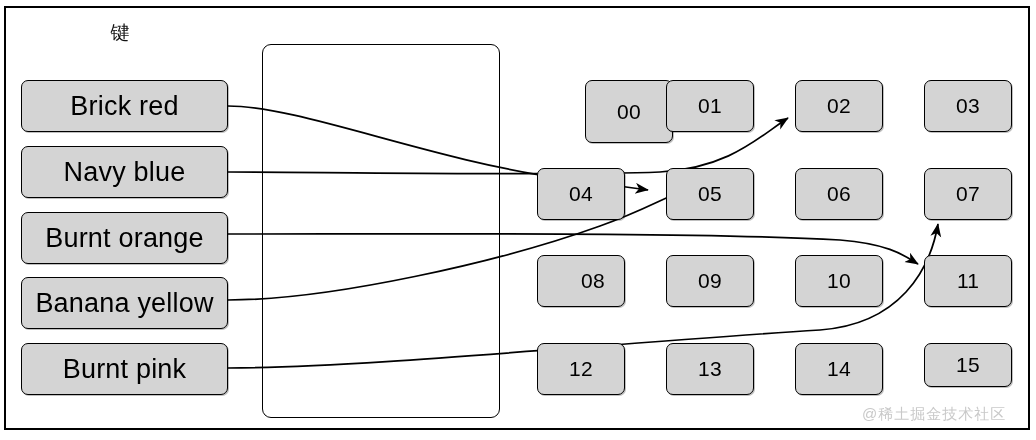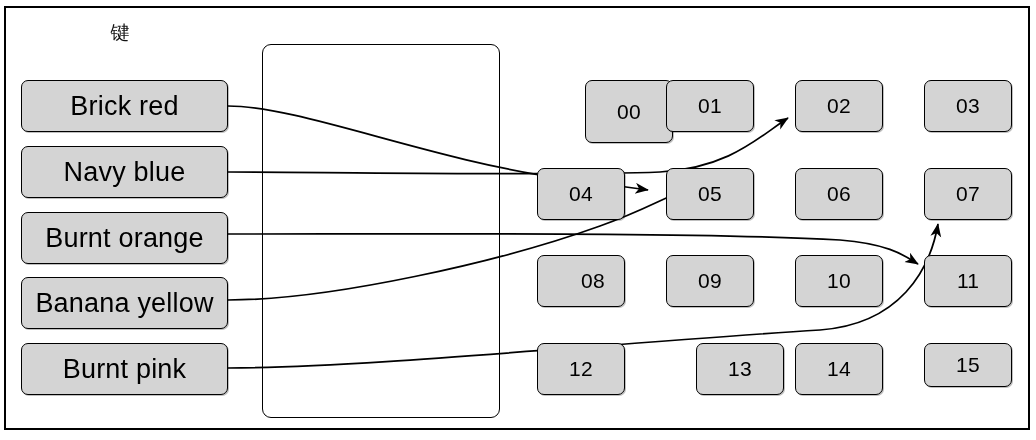--- a/index.html
+++ b/index.html
@@ -62,19 +62,20 @@
       <div class="node bucket-node" style="left: 924px; top: 80px; width: 88px; height: 52px;">03</div>
       <div class="node bucket-node" style="left: 537px; top: 168px; width: 88px; height: 52px;">04</div>
       <div class="node bucket-node" style="left: 666px; top: 168px; width: 88px; height: 52px;">05</div>
       <div class="node bucket-node" style="left: 795px; top: 168px; width: 88px; height: 52px;">06</div>
       <div class="node bucket-node" style="left: 924px; top: 168px; width: 88px; height: 52px;">07</div>
       <div class="node bucket-node" style="left: 537px; top: 255px; width: 88px; height: 52px; padding-left: 24px;">08</div>
       <div class="node bucket-node" style="left: 666px; top: 255px; width: 88px; height: 52px;">09</div>
       <div class="node bucket-node" style="left: 795px; top: 255px; width: 88px; height: 52px;">10</div>
       <div class="node bucket-node" style="left: 924px; top: 255px; width: 88px; height: 52px;">11</div>
       <div class="node bucket-node" style="left: 537px; top: 343px; width: 88px; height: 52px;">12</div>
-      <div class="node bucket-node" style="left: 666px; top: 343px; width: 88px; height: 52px; margin-left: 30px;">13</div>
+      <div class="node bucket-node" style="left: 666px; top: 343px; width: 88px; height: 52px;">13</div>
       <div class="node bucket-node" style="left: 795px; top: 343px; width: 88px; height: 52px;">14</div>
       <div class="node bucket-node" style="left: 924px; top: 343px; width: 88px; height: 44px;">15</div>
     </div>
 
+  <div id="watermark">@稀土掘金技术社区</div>
 
 </div>
 
 </body></html>

